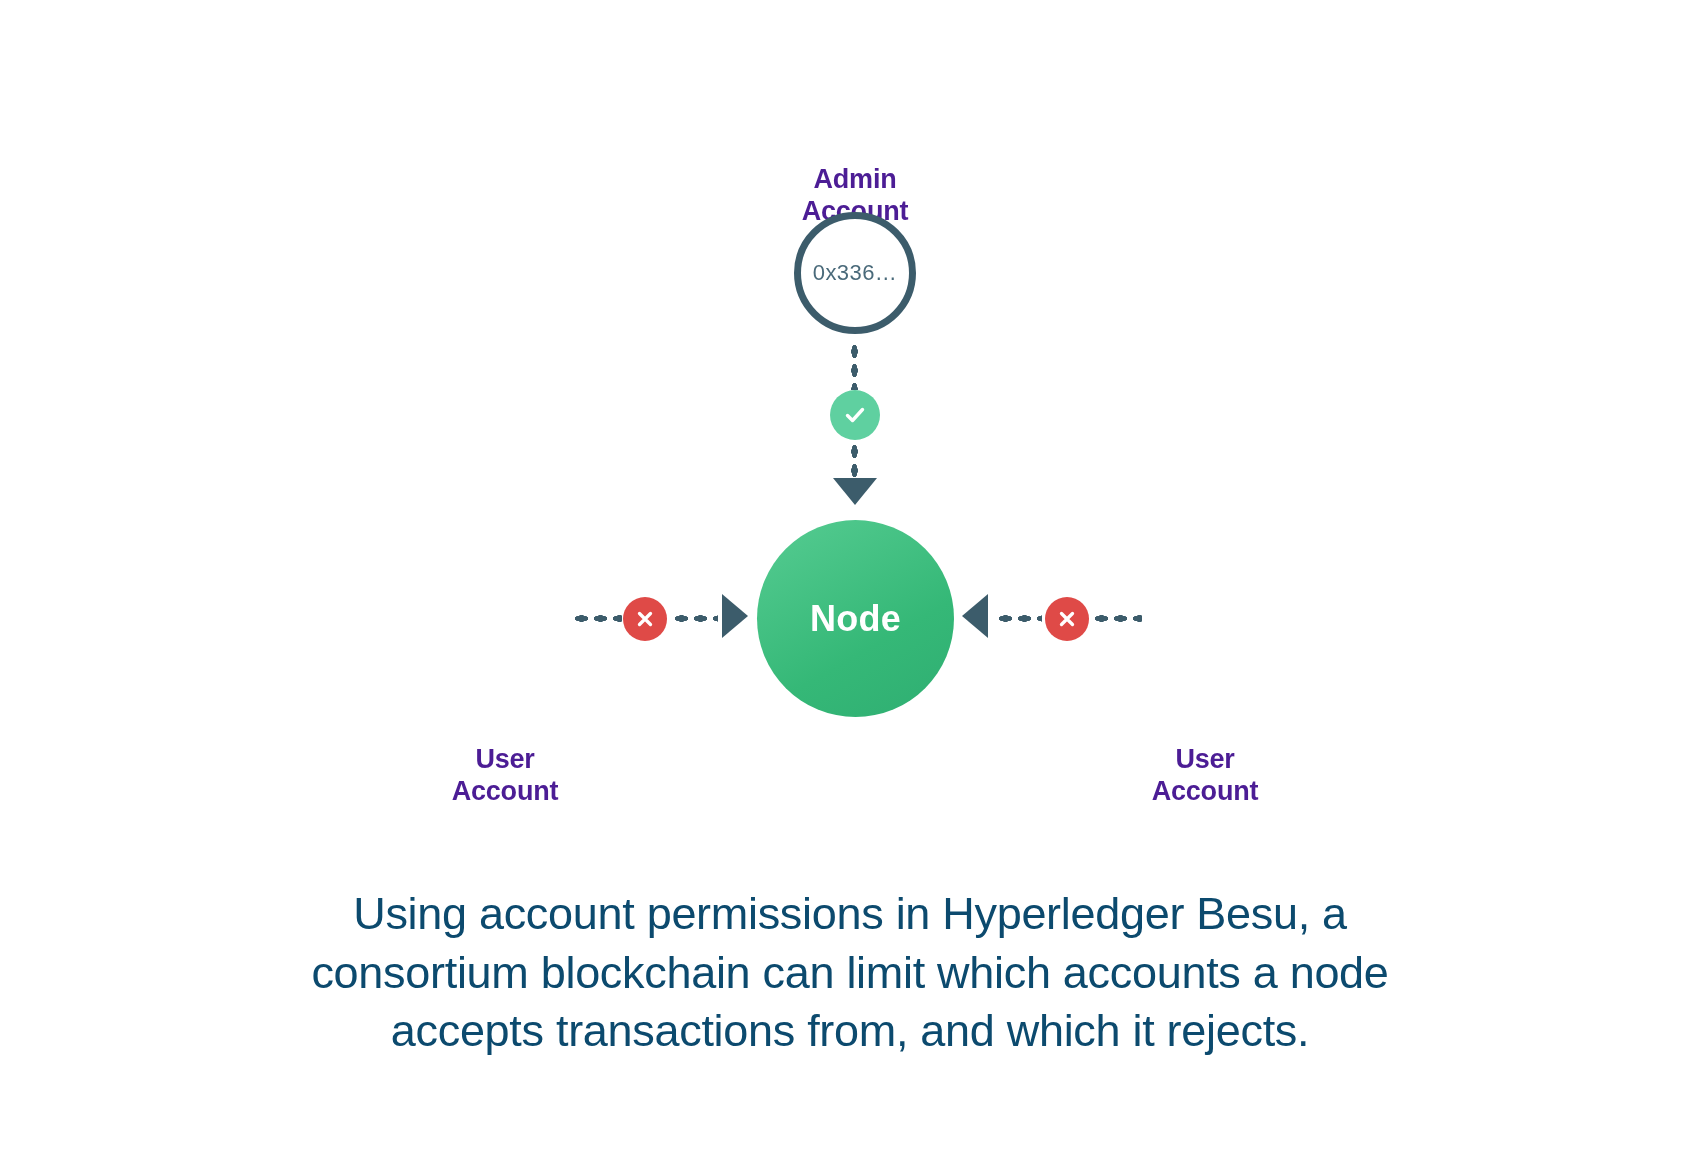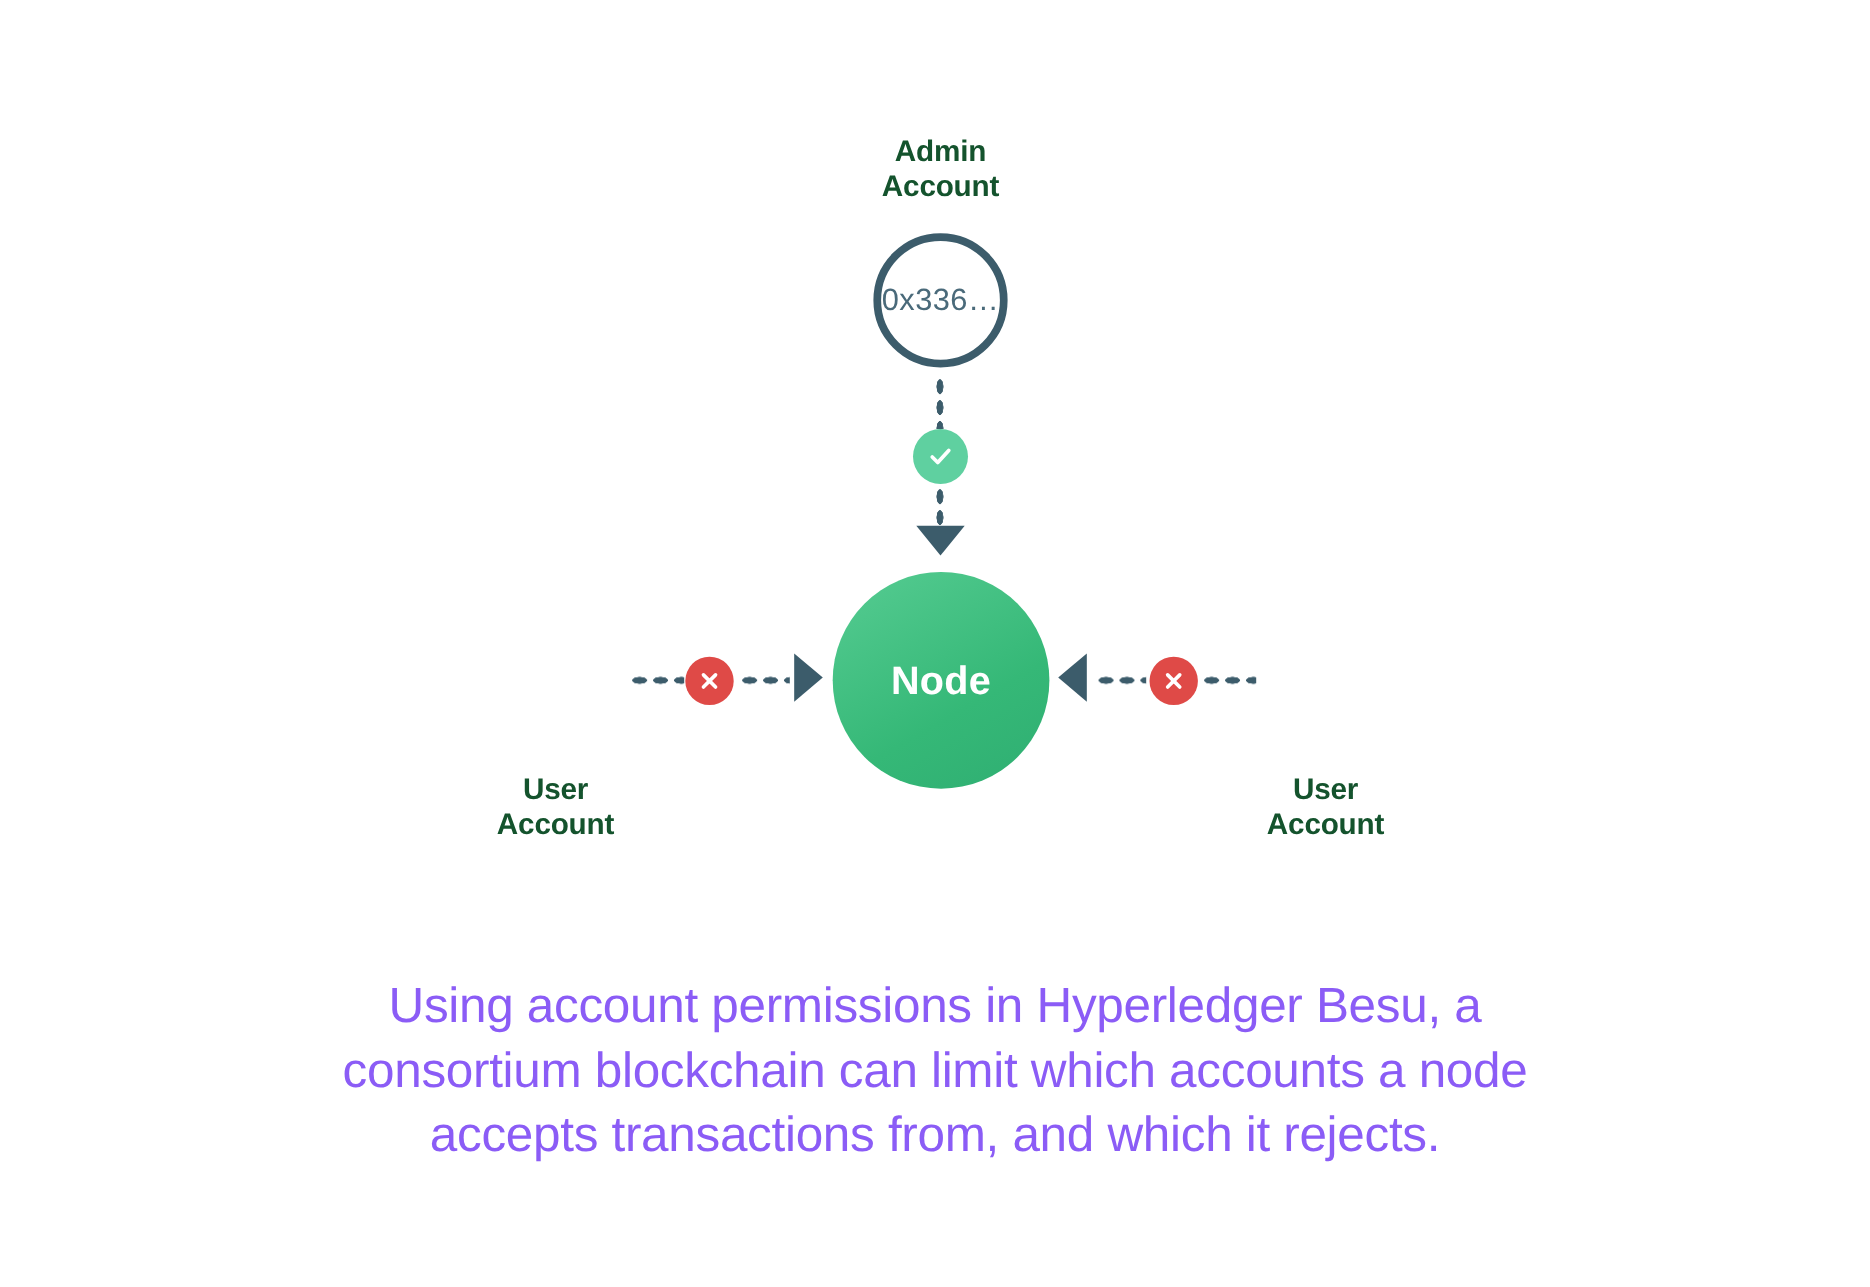--- a/index.html
+++ b/index.html
@@ -28,23 +28,24 @@
     height: 800px;
   }
 
   
   .node-label {
     position: absolute;
     text-align: center;
     font-weight: bold;
     font-size: 27px;
     line-height: 1.18;
-    color: #14532d;
+    color: #4c1d95;
     letter-spacing: -0.2px;
     white-space: pre-line;
+    margin-top: 42px;
   }
   #admin-label {
     left: 705px;
     top: 122px;
     width: 300px;
   }
   #left-user-label {
     left: 355px;
     top: 702px;
     width: 300px;
@@ -60,21 +61,21 @@
     position: absolute;
     border-radius: 50%;
     background: #ffffff;
     border: 7px solid #3C5C6B;
     box-sizing: border-box;
     display: flex;
     align-items: center;
     justify-content: center;
   }
   .account-addr {
-    font-size: 28px;
+    font-size: 22px;
     color: #4A6A7A;
     letter-spacing: 0.4px;
     font-family: "Liberation Sans", sans-serif;
   }
   #admin-circle {
     left: 794px;
     top: 212px;
     width: 122px;
     height: 122px;
   }
@@ -193,21 +194,21 @@
 
   
   #caption {
     position: absolute;
     left: 250px;
     top: 885px;
     width: 1200px;
     text-align: center;
     font-size: 45px;
     line-height: 1.30;
-    color: #8b5cf6;
+    color: #0c4a6e;
     letter-spacing: -0.3px;
   }
 </style>
 </head>
 <body>
 
 <div id="stage">
 
   <div class="diagram">
 

